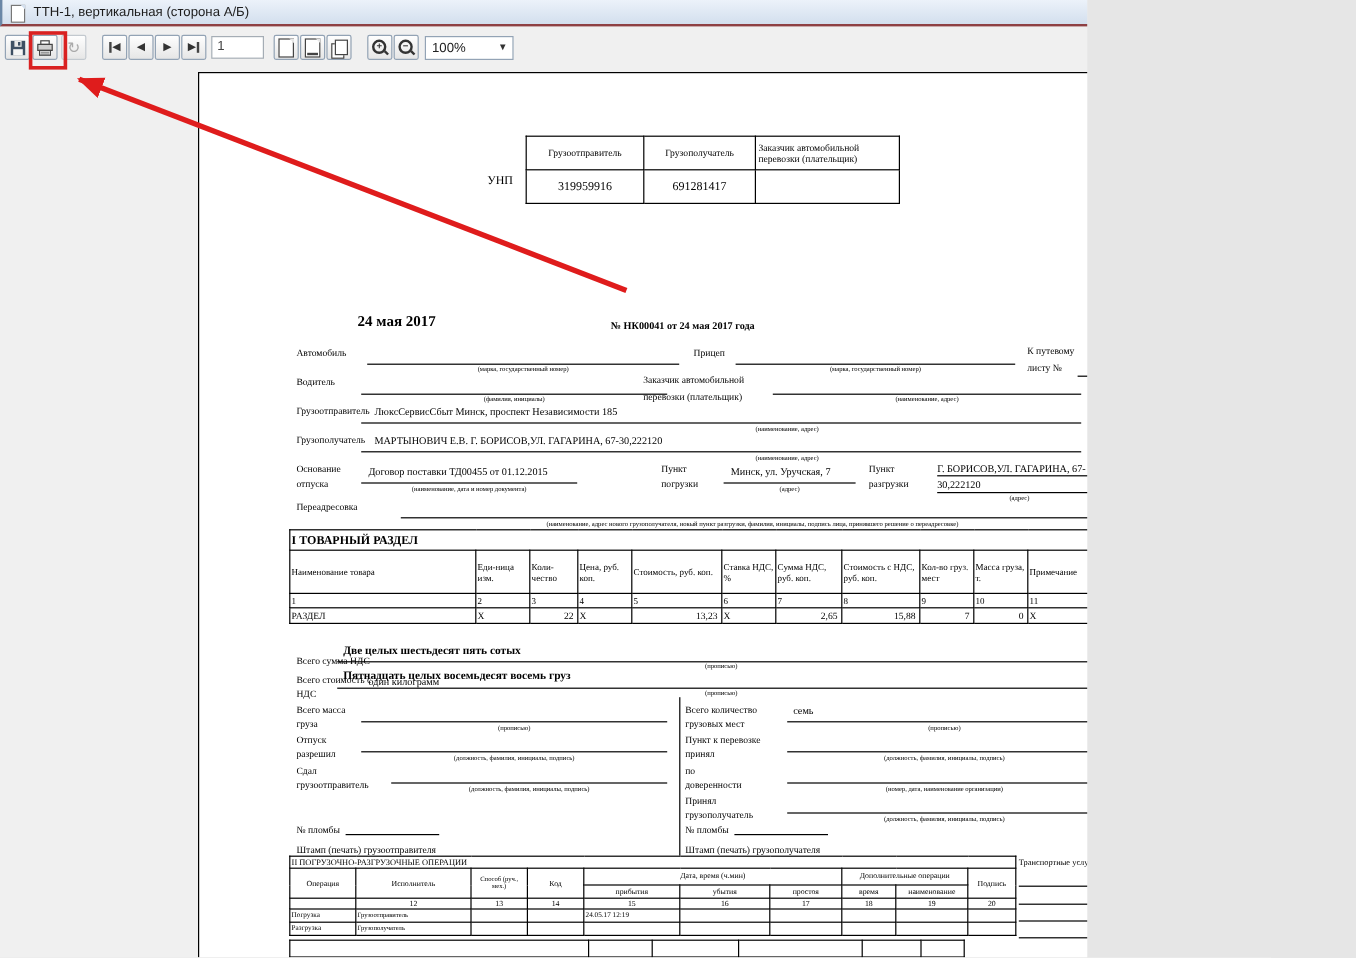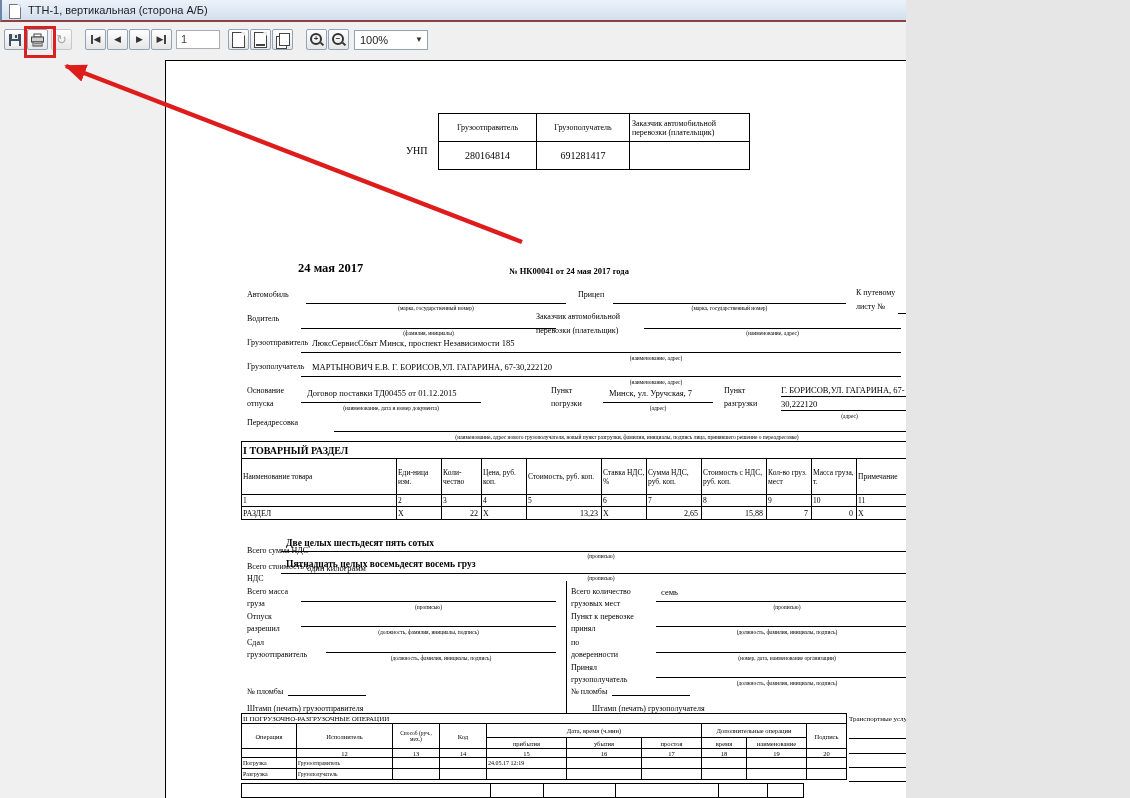--- a/index.html
+++ b/index.html
@@ -200,21 +200,21 @@
             <col style="width:93px">
             <col style="width:120px">
           </colgroup>
         <tbody>
             <tr class="hdr">
           <td>Грузоотправитель</td>
           <td>Грузополучатель</td>
           <td class="cust">Заказчик автомобильной перевозки (плательщик)</td>
         </tr>
         <tr class="vals">
-          <td>280164814</td>
+          <td>319959916</td>
           <td>691281417</td>
           <td></td>
         </tr>
       </tbody>
         </table>
 
       <span class="abs big" style="left:112px;top:200px">24 мая 2017</span>
       <span class="abs num" style="left:343px;top:205px">№ НК00041 от 24 мая 2017 года</span>
 
       <span class="abs lbl" style="left:81px;top:229px">Автомобиль</span>
@@ -373,21 +373,21 @@
       <span class="abs lbl" style="left:405px;top:614px">грузополучатель</span>
       <div class="line" style="left:490px;top:616px;width:262px"></div>
       <div class="cap" style="left:490px;top:619px;width:262px">(должность, фамилия, инициалы, подпись)</div>
 
       <span class="abs lbl" style="left:81px;top:626px">№ пломбы</span>
       <div class="line" style="left:122px;top:634px;width:78px"></div>
       <span class="abs lbl" style="left:405px;top:626px">№ пломбы</span>
       <div class="line" style="left:446px;top:634px;width:78px"></div>
 
       <span class="abs lbl" style="left:81px;top:643px">Штамп (печать) грузоотправителя</span>
-      <span class="abs lbl" style="left:426px;top:643px">Штамп (печать) грузополучателя</span>
+      <span class="abs lbl" style="left:405px;top:643px">Штамп (печать) грузополучателя</span>
 
       <table class="doc ops">
         <colgroup>
           <col style="width:55px">
             <col style="width:96px">
             <col style="width:47px">
             <col style="width:47px">
           <col style="width:80px">
             <col style="width:75px">
             <col style="width:60px">

